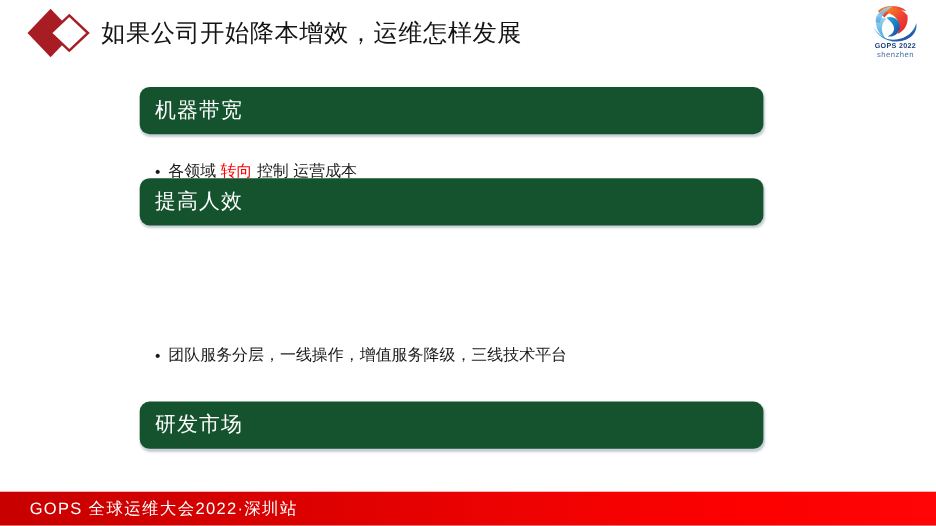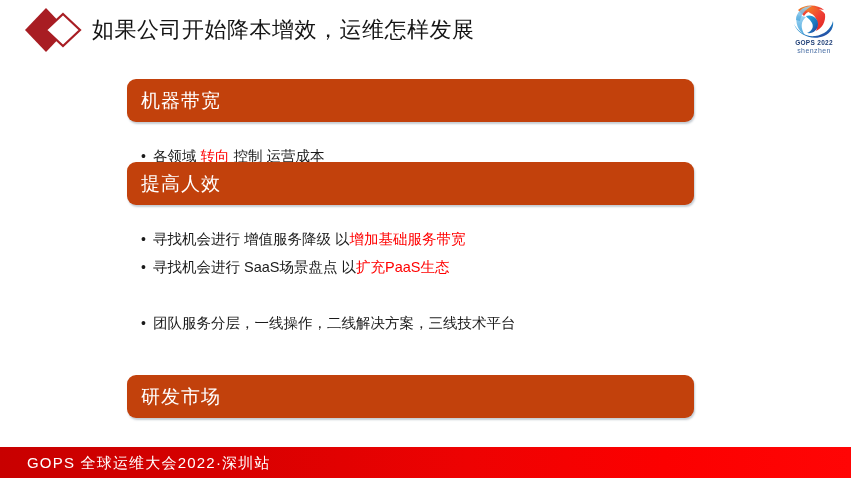--- a/index.html
+++ b/index.html
@@ -82,21 +82,21 @@
     height: 447px;
   }
   .block {
     position: absolute;
     left: 127px;
     width: 567px;
   }
   .block-header {
     height: 43px;
     border-radius: 9px;
-    background: #c2410c;
+    background: #14532d;
     box-shadow: 1px 2px 2px rgba(90,110,130,0.35);
     color: #ffffff;
     font-size: 19px;
     line-height: 43px;
     padding-left: 14px;
     box-sizing: border-box;
     letter-spacing: 1px;
     white-space: nowrap;
   }
   .bullets {
@@ -120,21 +120,21 @@
     color: #1a1a1a;
   }
   .txt-red {
     color: #FF0000;
   }
 
   
   #block-0 { top: 79px; }
   #block-1 { top: 162px; }
   #block-2 { top: 289px; }
-  #block-3 { top: 365px; margin-top: 10px; }
+  #block-3 { top: 365px; }
 
   
   #footer {
     position: absolute;
     left: 0;
     top: 447px;
     width: 851px;
     height: 48px;
     background: linear-gradient(90deg, #C80000 0%, #D60000 25%, #EE0202 55%, #FC0000 78%, #FF0505 100%);
   }
@@ -204,34 +204,26 @@
       <div class="block-header">机器带宽</div>
       <div class="bullets">
         <div class="bullet">
           <span>各领域 </span><span class="txt-red">转向</span><span> 控制 运营成本</span>
         </div>
       </div>
     </div>
 
     <div class="block" id="block-1">
       <div class="block-header">提高人效</div>
-      <div class="bullets">
-        <div class="bullet">
-          <span>寻找机会进行  增值服务降级  以</span><span class="txt-red">增加基础服务带宽</span>
-        </div>
-        <div class="bullet">
-          <span>寻找机会进行  SaaS场景盘点  以</span><span class="txt-red">扩充PaaS生态</span>
-        </div>
-      </div>
     </div>
 
     <div class="block" id="block-2">
       <div class="bullets">
         <div class="bullet">
-          <span>团队服务分层，一线操作，二线解决方案，三线技术平台</span>
+          <span>团队服务分层，一线操作，增值服务降级，三线技术平台</span>
         </div>
       </div>
     </div>
 
     <div class="block" id="block-3">
       <div class="block-header">研发市场</div>
     </div>
 
   </div>
 

